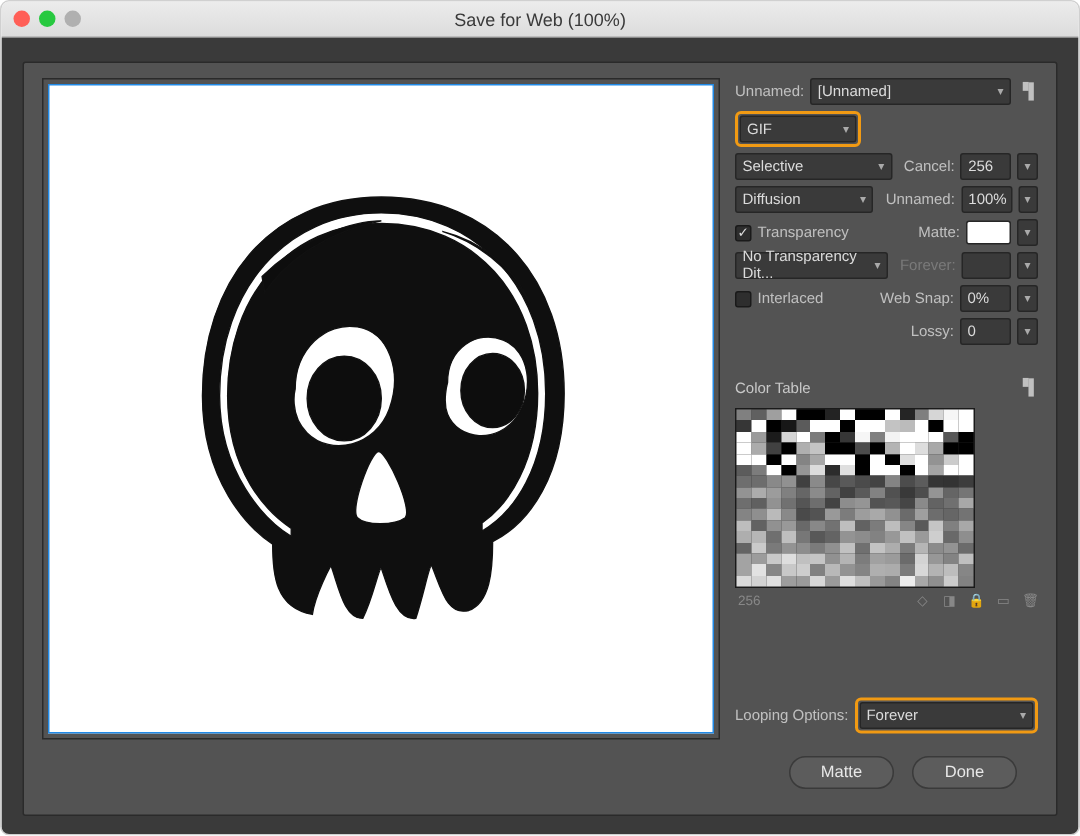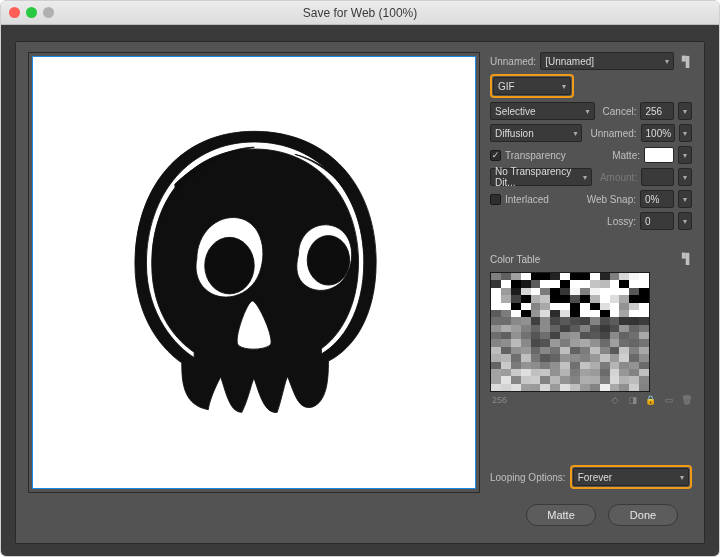--- a/index.html
+++ b/index.html
@@ -208,21 +208,21 @@
                 <span class="caret">▾</span>
               </div>
           </div>
 
           <div class="rc-row">
             <div class="dd" style="width:106px">
               <span>No Transparency Dit...</span>
               <span class="caret">▾</span>
             </div>
             <div class="rc-spacer"></div>
-            <span class="rc-label" style="color:#7a7a7a">Amount:</span>
+            <span class="rc-label" style="color:#7a7a7a">Forever:</span>
             <div class="numbox disabled" style="width:34px;color:#7a7a7a">
               <span></span>
             </div>
             <div class="dd disabled" style="width:14px">
                 <span class="caret">▾</span>
               </div>
           </div>
 
           <div class="rc-row">
             <span class="checkbox"></span>

